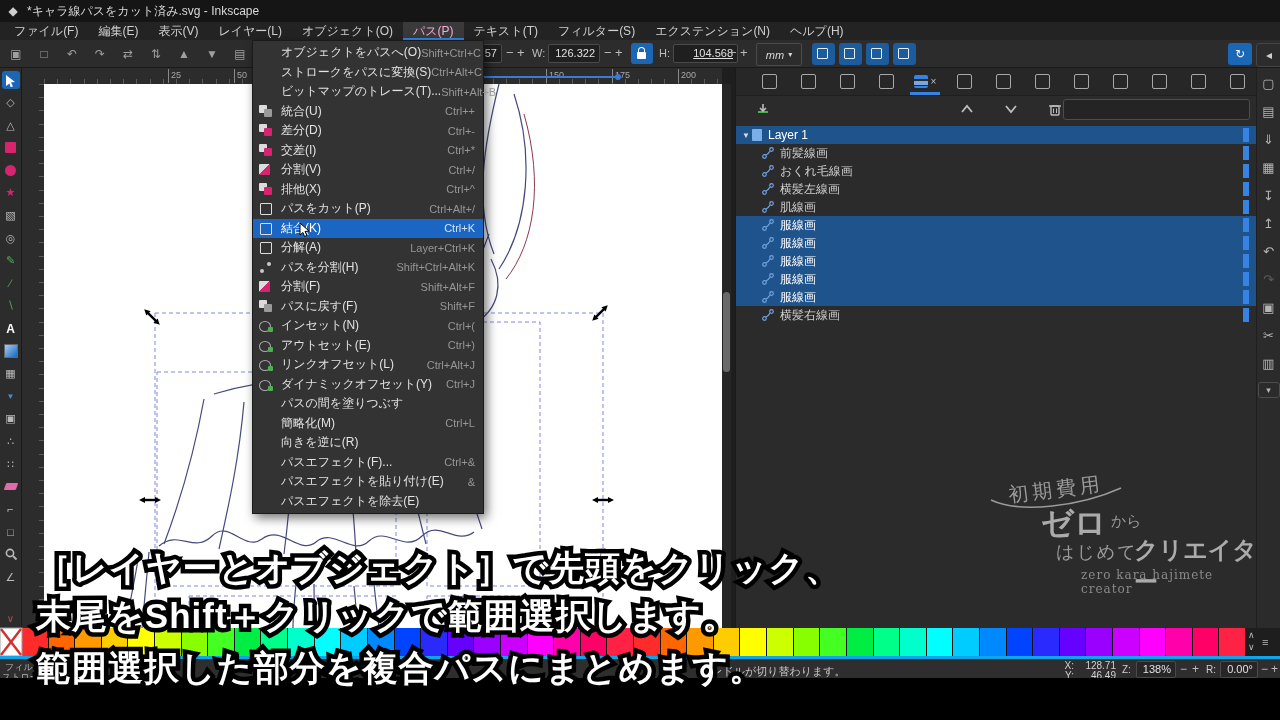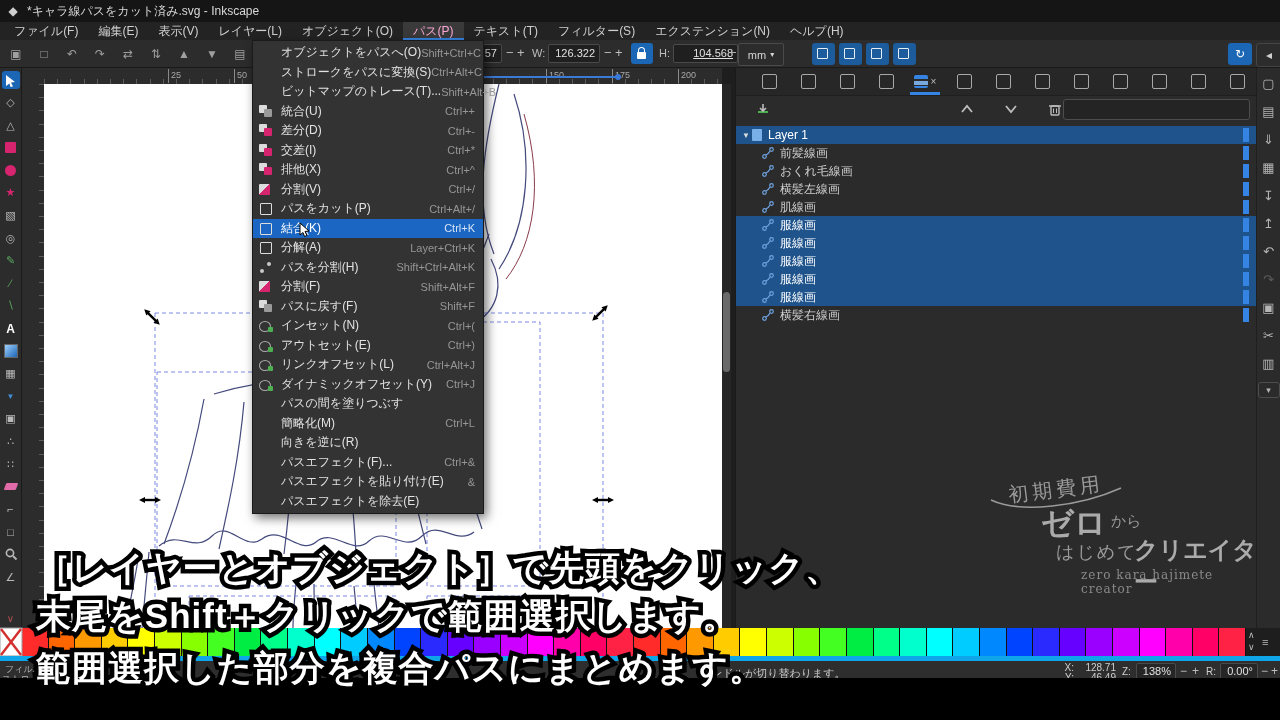--- a/index.html
+++ b/index.html
@@ -127,21 +127,21 @@
   #nonesw{width:22px;height:28px;background:#fff;position:relative;flex:none;}
   #nonesw svg{position:absolute;left:0;top:0;}
   #cells{display:flex;width:1224px;flex:none;}
   .pc{flex:1;height:28px;border-right:1px solid #111;}
   #palctl{width:34px;flex:none;position:relative;color:#bdbdbd;font-size:9px;}
   #palctl .u{position:absolute;left:2px;top:2px;}
   #palctl .d{position:absolute;left:2px;top:14px;}
   #palctl .m{position:absolute;left:16px;top:8px;font-size:11px;}
 
   
-  #statusbar{left:0;top:656px;width:1280px;height:22px;background:#2e2e2e;border-top:5px solid #0ea5e9;box-sizing:border-box;}
+  #statusbar{left:0;top:656px;width:1280px;height:22px;background:#2e2e2e;border-top:3px solid #0ea5e9;box-sizing:border-box;}
   .st{position:absolute;color:#b8b8b8;font-size:9px;}
   #stmsg{position:absolute;left:700px;top:5px;font-size:11px;color:#c8c8c8;white-space:nowrap;}
   .stxy{position:absolute;font-size:10px;color:#cfcfcf;text-align:right;}
   .stfield{position:absolute;top:2px;height:17px;background:#262626;border:1px solid #4a4a4a;border-radius:2px;color:#e0e0e0;
            font-size:11px;line-height:15px;text-align:right;padding:0 4px;box-sizing:border-box;}
   .stpm{position:absolute;top:3px;color:#bdbdbd;font-size:12px;}
 
   #bottomblack{left:0;top:678px;width:1280px;height:42px;background:#000;}
 
   
@@ -193,21 +193,21 @@
     <span class="pm" style="left:604px;">−</span>
     <span class="pm" style="left:615px;">+</span>
     <div class="lockbtn" style="left:631px;">
         <span class="sh"></span>
         <span class="body"></span>
       </div>
     <span class="flabel" style="left:659px;">H:</span>
     <div class="field" style="left:673px;width:65px;text-decoration:underline;">104.568</div>
     <span class="pm" style="left:729px;">−</span>
     <span class="pm" style="left:740px;">+</span>
-    <div class="unitdd" style="left:738px;">
+    <div class="unitdd" style="left:756px;font-style:italic;">
       <span>mm</span>
       <span style="font-size:8px;">▾</span>
     </div>
     <div id="tb-toggles">
         <div class="tgl" style="left: 812px;"></div>
         <div class="tgl" style="left: 839px;"></div>
         <div class="tgl" style="left: 866px;"></div>
         <div class="tgl" style="left: 893px;"></div>
       </div>
     <div class="tb-right" style="left:1228px;background:#1b66b5;color:#fff;">↻</div>
@@ -361,28 +361,28 @@
         <span class="mi two mg"></span>
         <span class="lbl">差分(D)</span>
         <span class="sc">Ctrl+-</span>
       </div>
       <div class="pmrow">
         <span class="mi two mg"></span>
         <span class="lbl">交差(I)</span>
         <span class="sc">Ctrl+*</span>
       </div>
       <div class="pmrow">
+        <span class="mi half"></span>
+        <span class="lbl">分割(V)</span>
+        <span class="sc">Ctrl+/</span>
+      </div>
+      <div class="pmrow">
         <span class="mi two mg"></span>
         <span class="lbl">排他(X)</span>
         <span class="sc">Ctrl+^</span>
-      </div>
-      <div class="pmrow">
-        <span class="mi half"></span>
-        <span class="lbl">分割(V)</span>
-        <span class="sc">Ctrl+/</span>
       </div>
       <div class="pmrow">
         <span class="mi ol"></span>
         <span class="lbl">パスをカット(P)</span>
         <span class="sc">Ctrl+Alt+/</span>
       </div>
       <div class="pmrow hl">
         <span class="mi ol"></span>
         <span class="lbl">結合(K)</span>
         <span class="sc">Ctrl+K</span>

